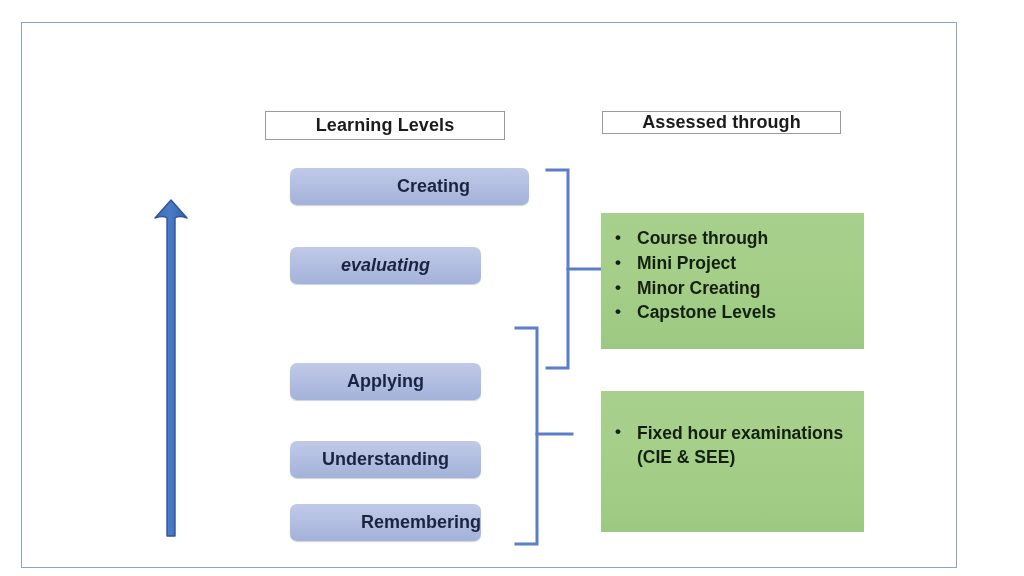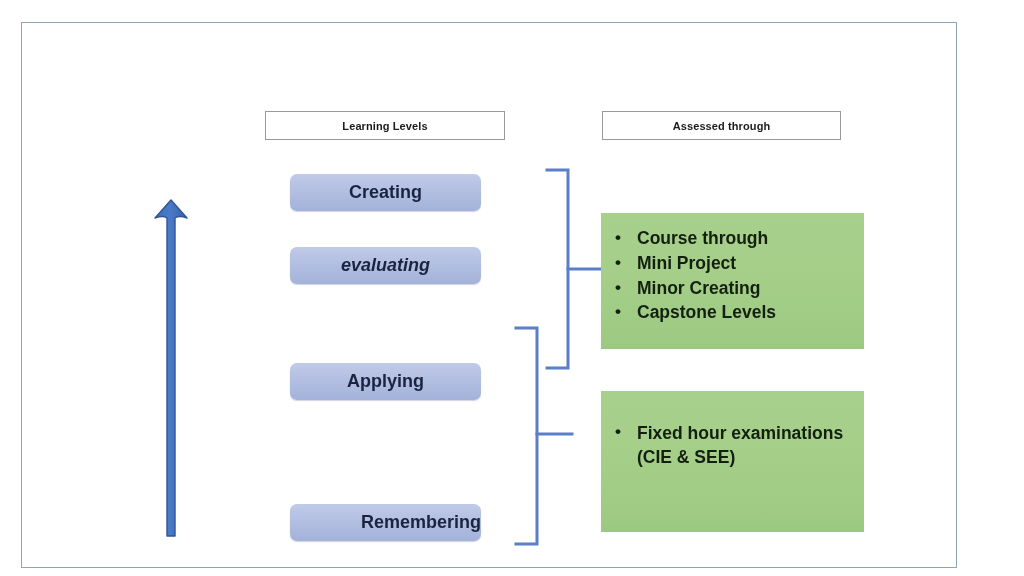--- a/index.html
+++ b/index.html
@@ -39,35 +39,35 @@
   .col-header {
     position: absolute;
     box-sizing: border-box;
     border: 1.5px solid #9a9a9a;
     background: #ffffff;
     display: flex;
     align-items: center;
     justify-content: center;
     color: #1b1b1b;
     font-weight: bold;
-    font-size: 11px;
+    font-size: 18px;
     letter-spacing: 0.1px;
     white-space: nowrap;
   }
   .col-header.levels {
     left: 243px;
     top: 88px;
     width: 240px;
     height: 29px;
   }
   .col-header.assessed {
     left: 580px;
     top: 88px;
     width: 239px;
-    height: 29px;
+    height: 23px;
   }
 
   
   .level-box {
     position: absolute;
     left: 268px;
     width: 191px;
     height: 37px;
     border-radius: 7px;
     background: linear-gradient(to bottom, #c0cae8 0%, #b4c0e2 42%, #a3b2da 100%);
@@ -163,33 +163,36 @@
                  L37,23
                  Q29,20 25,23
                  L25,341
                  L17,341
                  L17,23
                  Q13,20 5,23
                  Z" fill="url(#arrGrad)" stroke="#2f5496" stroke-width="1.4" stroke-linejoin="round"></path>
       </svg>
     </div>
 
-    <div class="level-box" style="top:151px;">
+    <div class="level-box" style="top:145px;padding-left:48px;">
       <span>Creating</span>
     </div>
 
     <div class="level-box" style="top:224px;font-style:italic;">
       <span>evaluating</span>
     </div>
 
 
     <div class="level-box" style="top:340px;">
       <span>Applying</span>
     </div>
 
+    <div class="level-box" style="top:418px;">
+      <span>Understanding</span>
+    </div>
 
     <div class="level-box" style="top:481px;justify-content:flex-end;">
       <span>Remembering</span>
     </div>
 
     <div class="bracket bracket-upper">
       <svg width="60" height="208" viewBox="0 0 60 208" xmlns="http://www.w3.org/2000/svg">
         <g fill="none" stroke="#5b7fc7" stroke-width="3" stroke-linecap="square">
           <path d="M2,5 L23,5 L23,203 L2,203"></path>
           <path d="M23,104 L58,104"></path>

